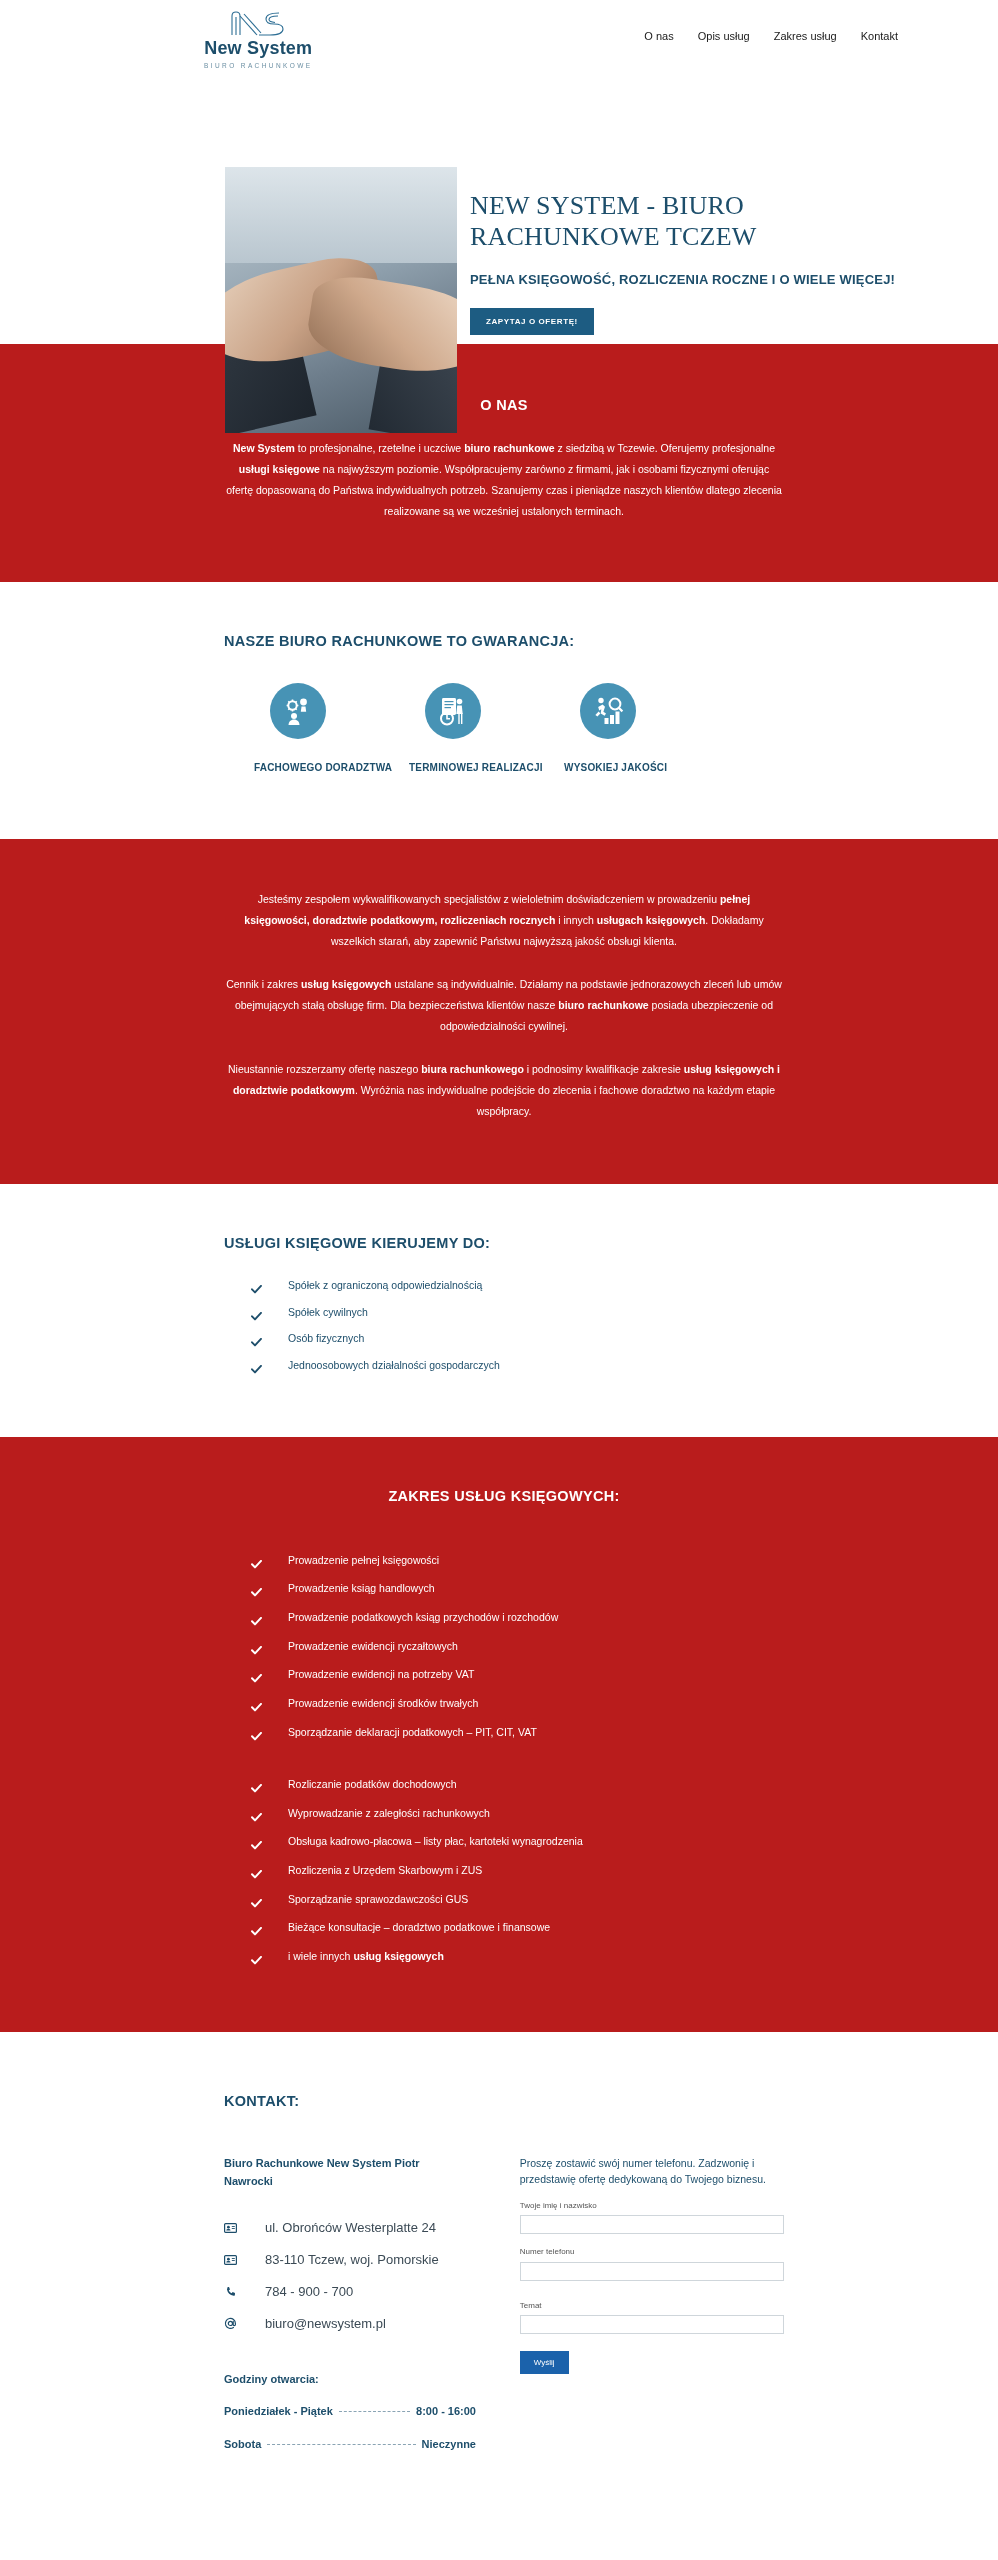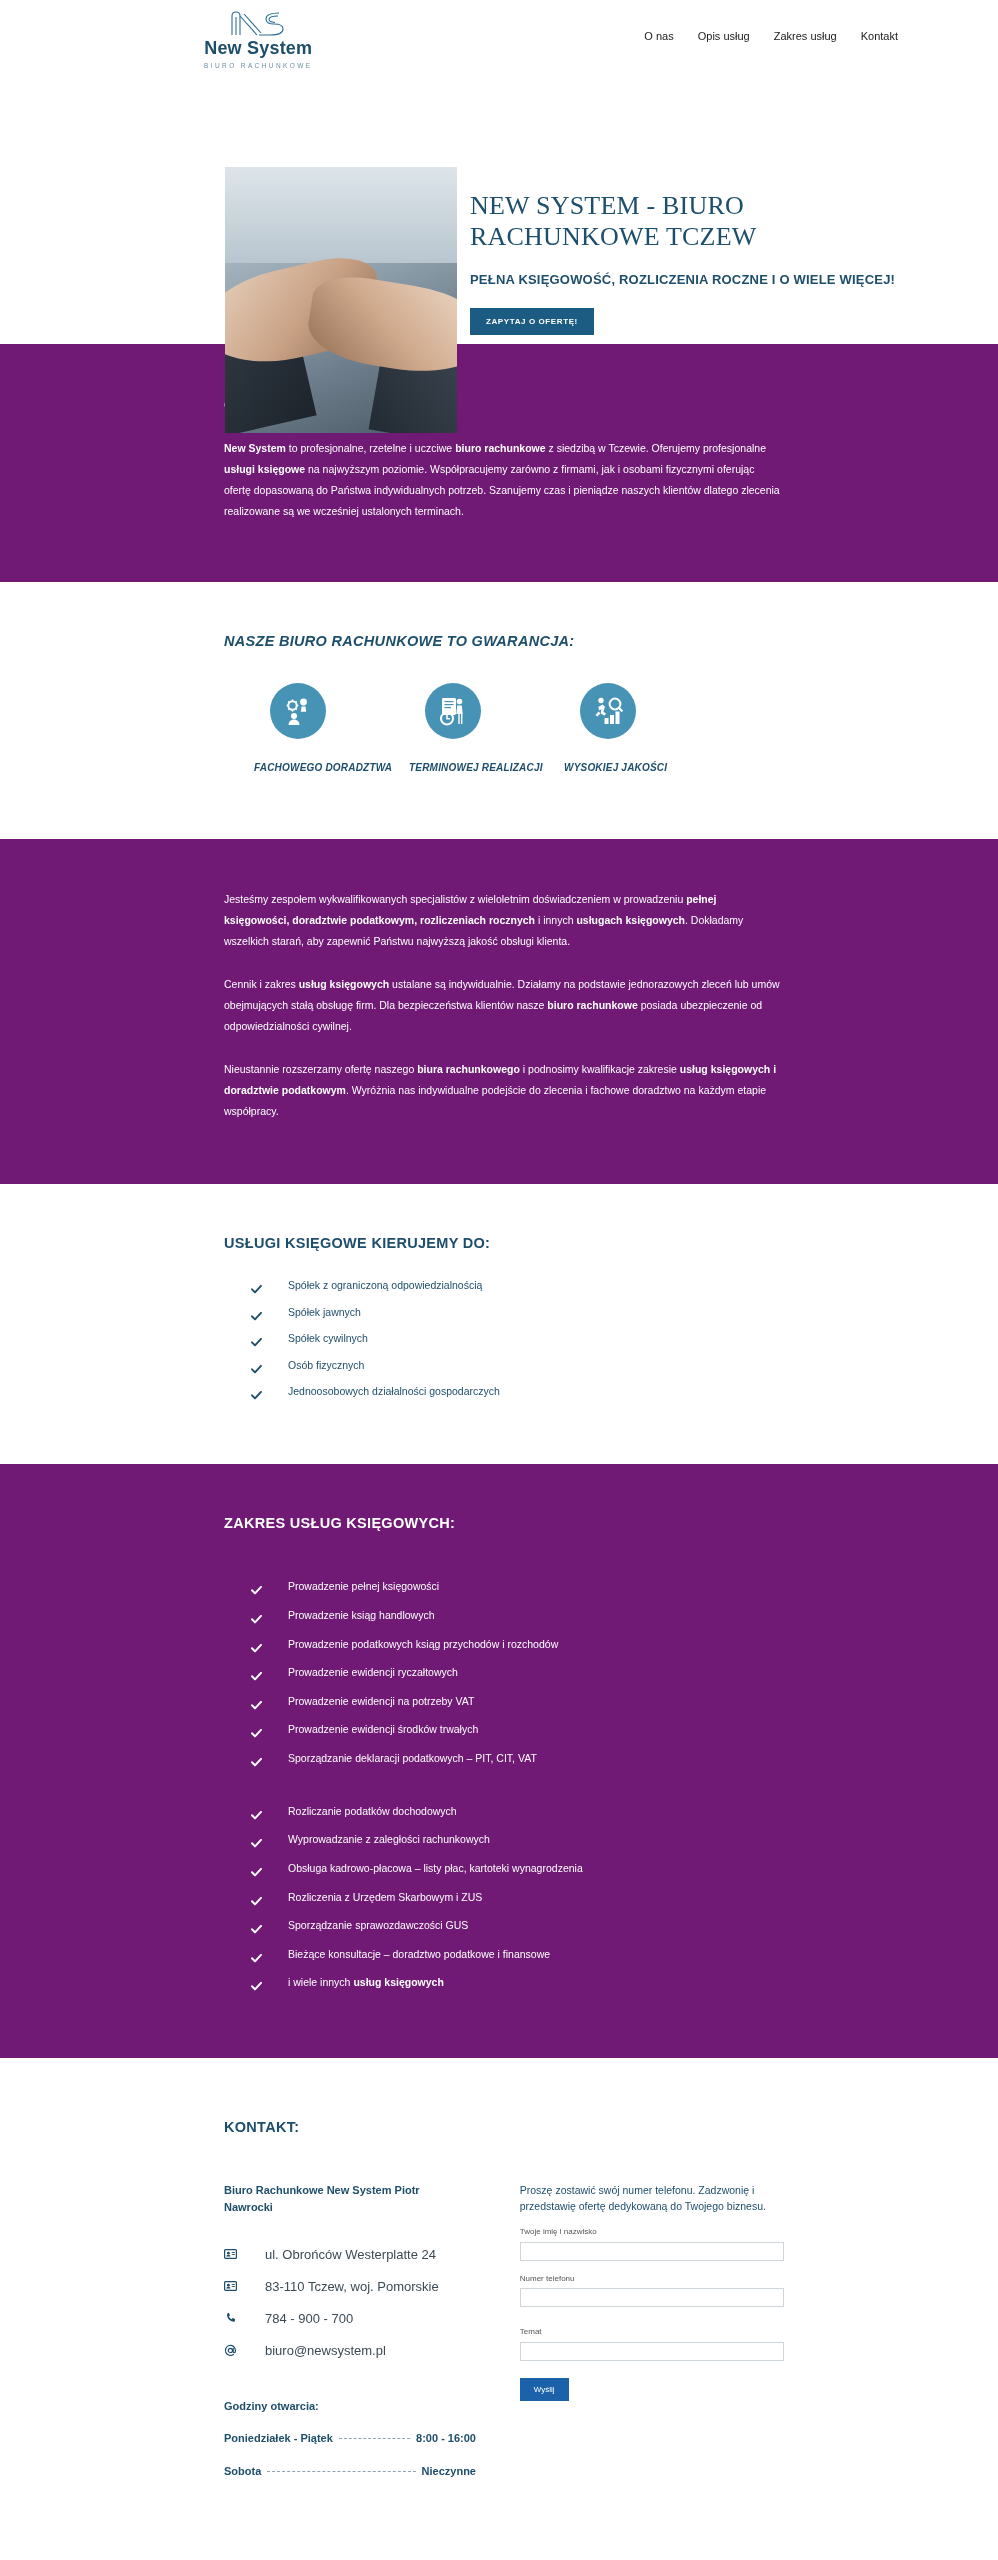--- a/index.html
+++ b/index.html
@@ -32,32 +32,32 @@
   .hp-sleeve-b{position:absolute;right:-30%;top:58%;width:64%;height:46%;background:linear-gradient(225deg,#4a545f,#222a33);border-radius:24% 14% 0 0;transform:rotate(10deg);}
   .hp-cuff-a{position:absolute;left:8%;top:50%;width:26%;height:13%;background:#f4f4f2;transform:rotate(-13deg);}
   .hp-cuff-b{position:absolute;right:6%;top:56%;width:26%;height:12%;background:#fafafa;transform:rotate(10deg);}
   .hp-sky{position:absolute;left:0;top:0;width:100%;height:36%;background:linear-gradient(180deg,#dde5ea,#b9c6cf);}
   .hero-copy{position:absolute;left:470px;top:113px;width:430px;}
   .hero-title{font-family:"Liberation Serif",serif;font-size:26px;line-height:1.18;font-weight:normal;color:#1d4e6b;letter-spacing:.2px;}
   .hero-sub{margin-top:19px;font-size:13px;line-height:1.38;font-weight:bold;color:#1d4e6b;letter-spacing:.2px;}
   .hero-btn{margin-top:19px;display:inline-block;background:#1d5c82;color:#fff;font-size:8px;font-weight:bold;letter-spacing:.6px;padding:9px 16px;border:none;cursor:pointer;}
 
   
-  .band-dark{background:#701a75;color:#fff;}
+  .band-dark{background:#b91c1c;color:#fff;text-align:center;}
   .band-light{background:#fff;color:#1d4e6b;}
   .inner{width:570px;margin:0 auto;padding-left:10px;}
   .sec-title{font-size:14.5px;font-weight:bold;letter-spacing:.3px;line-height:1.35;}
   .body-txt{font-size:10.5px;line-height:2.0;font-weight:normal;}
   .body-txt b{font-weight:bold;}
 
   .about{padding:52px 0 60px;}
   .about .sec-title{margin-bottom:22px;}
 
   
-  .guarantee{padding:50px 0 62px;font-style:italic;}
+  .guarantee{padding:50px 0 62px;}
   .guarantee .sec-title{color:#1d4e6b;margin-bottom:32px;}
   .g-row{display:flex;gap:0;padding-left:30px;}
   .g-col{width:155px;display:flex;flex-direction:column;align-items:flex-start;}
   .g-col .circle{margin-left:16px;}
   .circle{width:56px;height:56px;border-radius:50%;background:#4793b5;display:flex;align-items:center;justify-content:center;}
   .circle svg{display:block;}
   .g-label{margin-top:20px;font-size:10px;font-weight:bold;color:#1d4e6b;line-height:1.75;letter-spacing:.2px;}
 
   
   .services{padding:50px 0 62px;}
@@ -239,26 +239,20 @@
         <li>
           <span class="tick"><svg width="11" height="9" viewBox="0 0 11 9">
                 <path d="M1 4.3 4 7.4 10 .9" fill="none" stroke="#1d4e6b" stroke-width="1.9" stroke-linecap="round" stroke-linejoin="round"></path>
               </svg></span>
           <span>Spółek z ograniczoną odpowiedzialnością</span>
         </li>
         <li>
           <span class="tick"><svg width="11" height="9" viewBox="0 0 11 9">
                 <path d="M1 4.3 4 7.4 10 .9" fill="none" stroke="#1d4e6b" stroke-width="1.9" stroke-linecap="round" stroke-linejoin="round"></path>
               </svg></span>
-          <span>Spółek jawnych</span>
-        </li>
-        <li>
-          <span class="tick"><svg width="11" height="9" viewBox="0 0 11 9">
-                <path d="M1 4.3 4 7.4 10 .9" fill="none" stroke="#1d4e6b" stroke-width="1.9" stroke-linecap="round" stroke-linejoin="round"></path>
-              </svg></span>
           <span>Spółek cywilnych</span>
         </li>
         <li>
           <span class="tick"><svg width="11" height="9" viewBox="0 0 11 9">
                 <path d="M1 4.3 4 7.4 10 .9" fill="none" stroke="#1d4e6b" stroke-width="1.9" stroke-linecap="round" stroke-linejoin="round"></path>
               </svg></span>
           <span>Osób fizycznych</span>
         </li>
         <li>
           <span class="tick"><svg width="11" height="9" viewBox="0 0 11 9">

